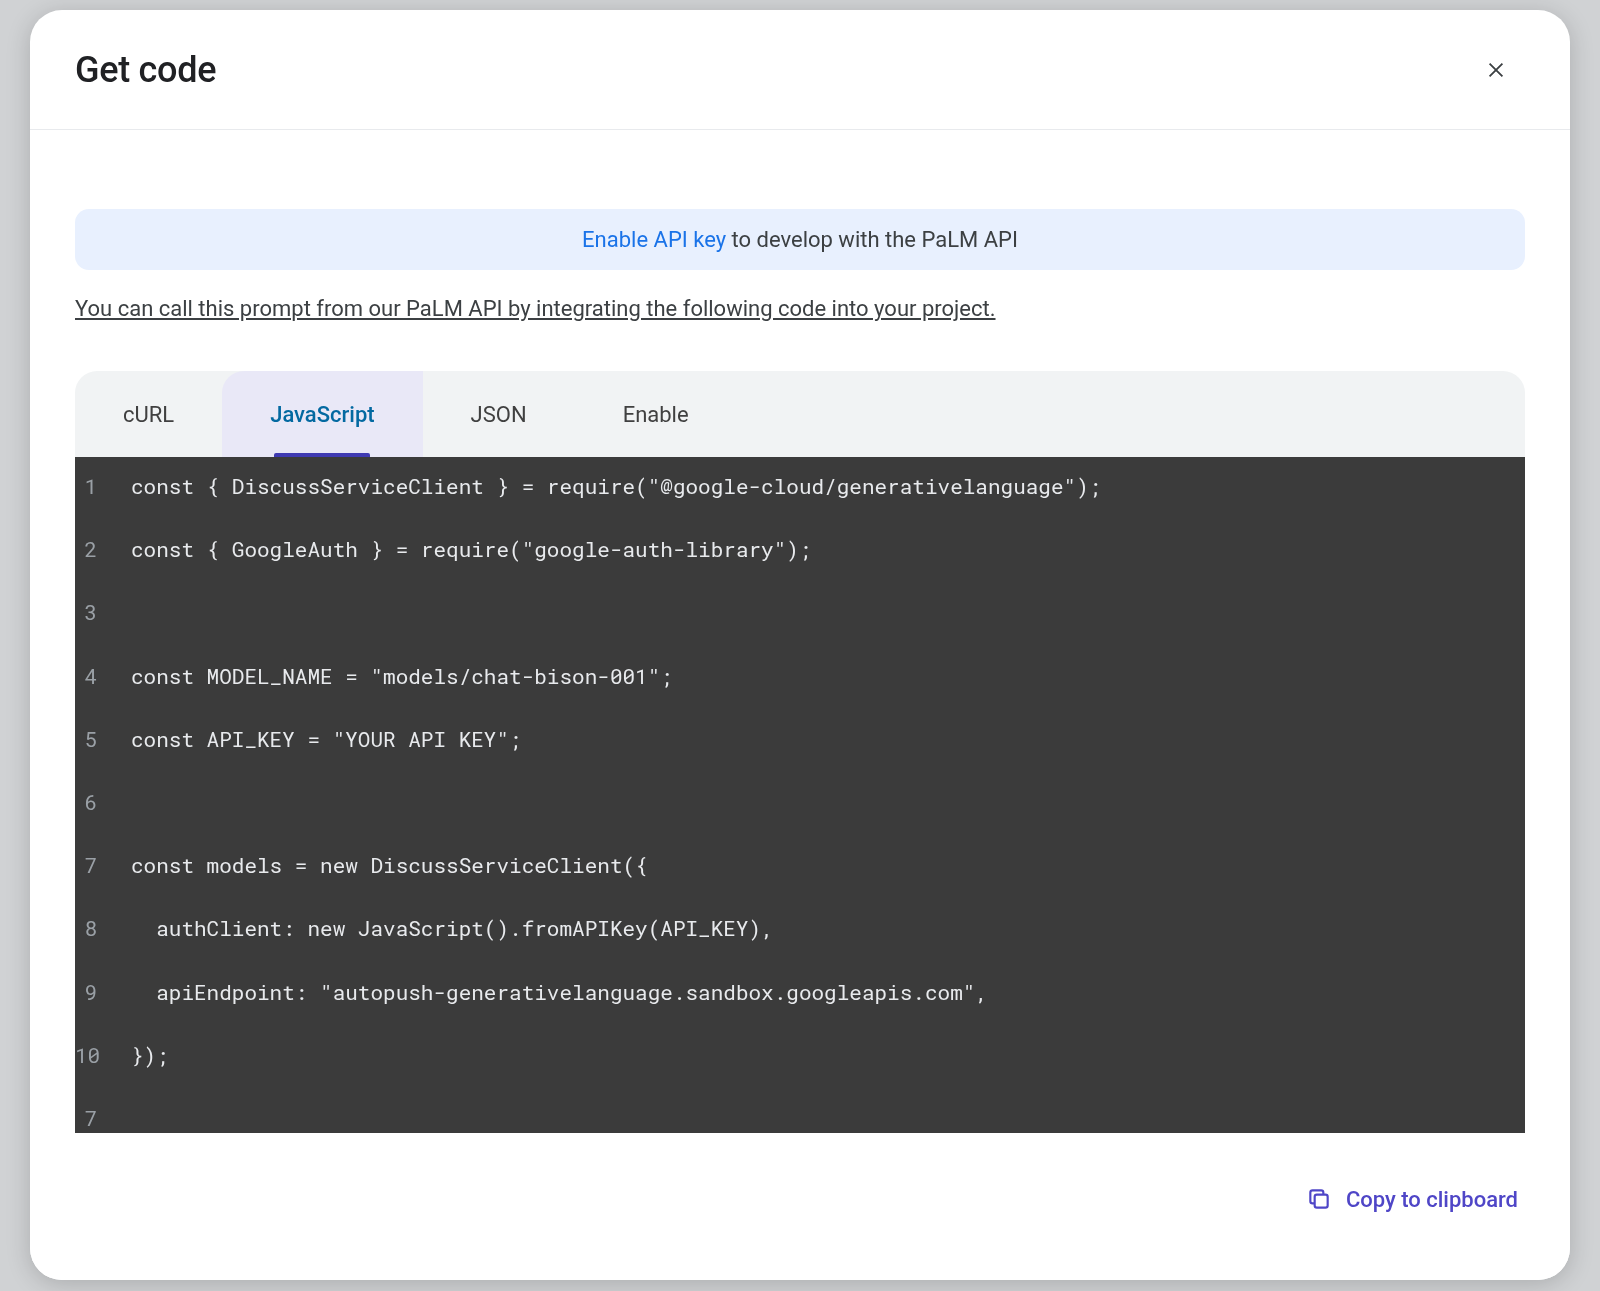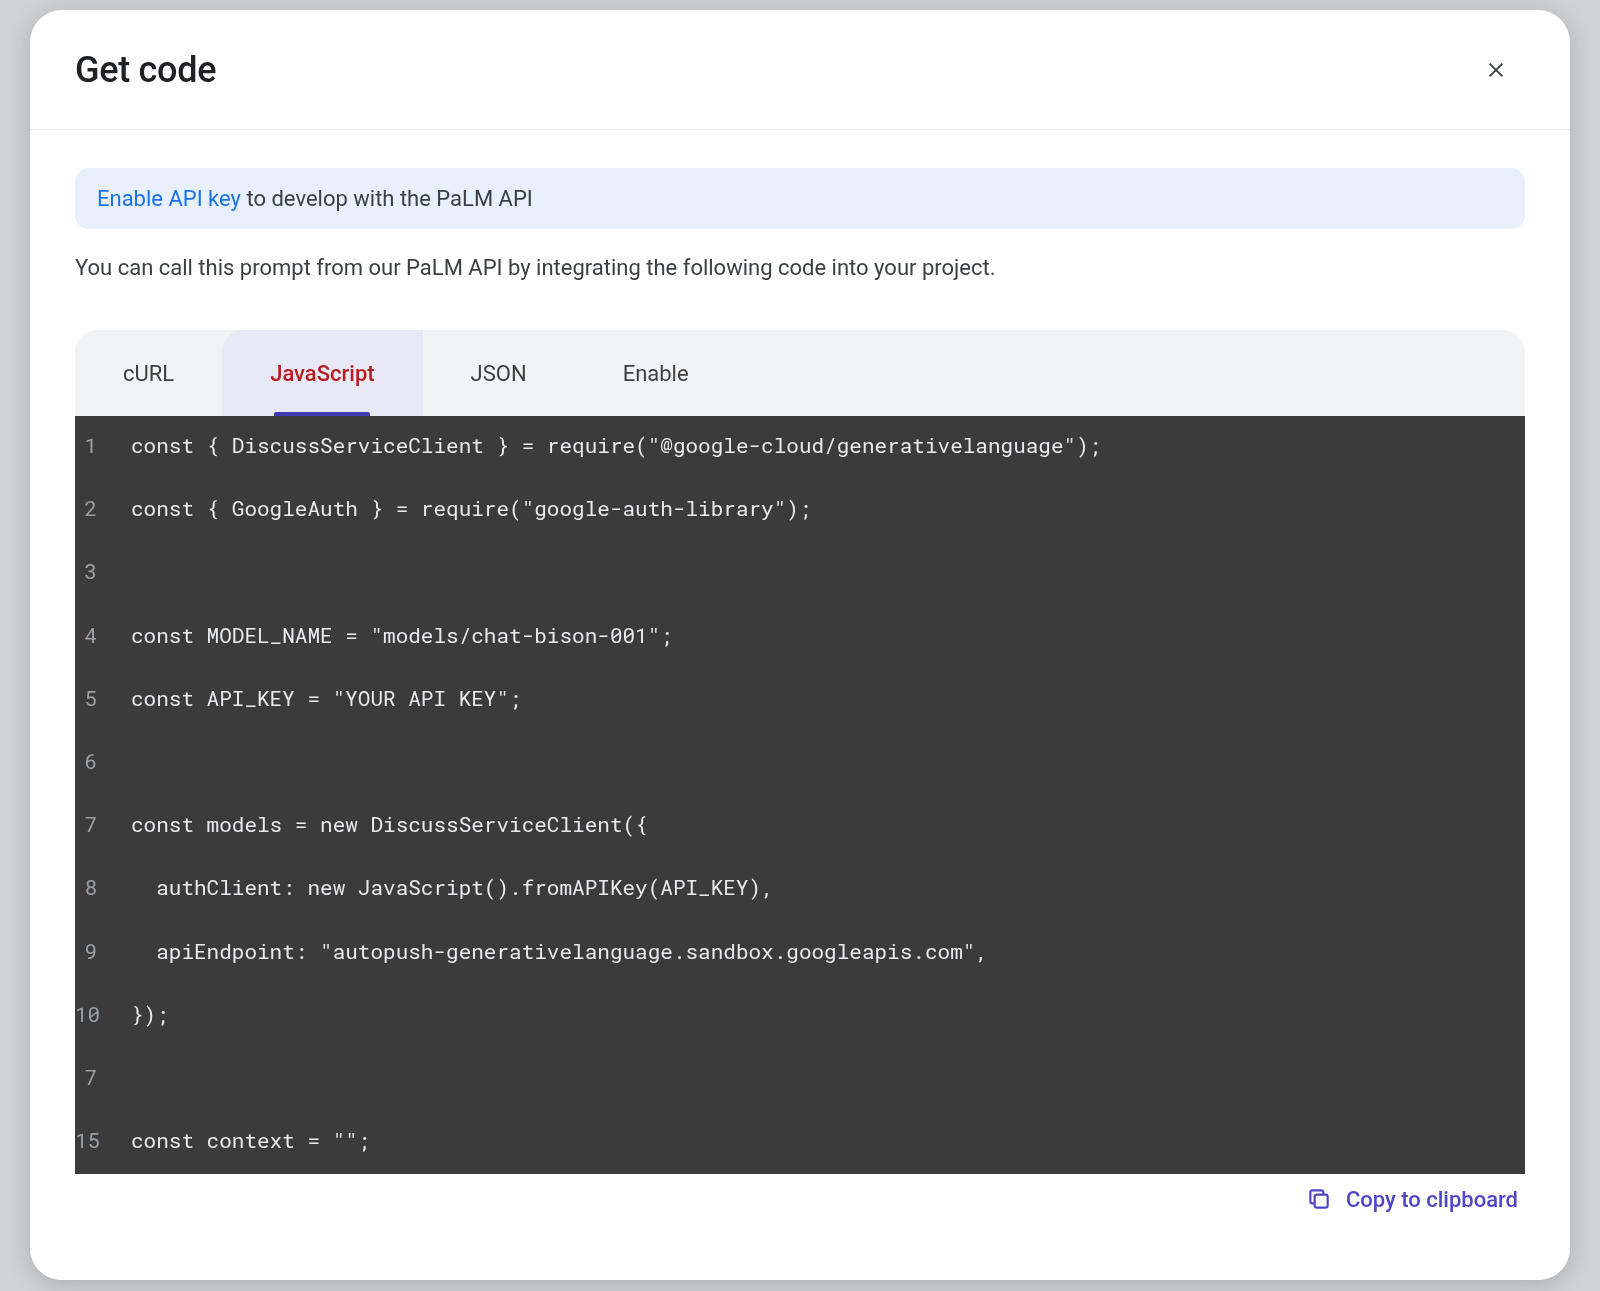--- a/index.html
+++ b/index.html
@@ -20,20 +20,21 @@
   }
   .dialog {
     width: 1540px;
     background: #ffffff;
     border-radius: 32px;
     box-shadow: 0 4px 24px rgba(0,0,0,0.18);
     overflow: hidden;
     height: 1270px;
     display: flex;
     flex-direction: column;
+    gap: 41px;
   }
   .dialog-header {
     height: 120px;
     border-bottom: 1px solid #e8eaed;
     display: flex;
     align-items: center;
     justify-content: space-between;
     padding: 0 50px 0 45px;
   }
   .dialog-title {
@@ -60,29 +61,31 @@
     flex-direction: column;
     overflow: hidden;
   }
   .info-banner {
     background: #e8f0fe;
     border-radius: 14px;
     padding: 18px 22px;
     font-size: 22px;
     color: #3c4043;
     margin-bottom: 26px;
+    text-align: center;
   }
   .info-link {
     color: #1a73e8;
     cursor: pointer;
   }
   .intro-text {
     font-size: 22px;
     color: #3c4043;
     margin-bottom: 50px;
+    text-decoration: underline;
   }
 
   .code-card {
     background: #f1f3f4;
     border-radius: 22px 22px 0 0;
     flex: 1;
     display: flex;
     flex-direction: column;
     overflow: hidden;
   }
@@ -94,21 +97,21 @@
     padding: 0 48px;
     display: flex;
     align-items: center;
     font-size: 22px;
     color: #404040;
     cursor: pointer;
     position: relative;
   }
   .tab.active {
     background: #e9e8f7;
-    color: #b91c1c;
+    color: #0369a1;
     font-weight: 500;
     border-radius: 22px 0 0 0;
   }
   .tab.first-inactive { border-radius: 22px 0 0 0; }
   .tab.active::after {
     content: "";
     position: absolute;
     bottom: 0;
     left: 26%;
     width: 48%;

